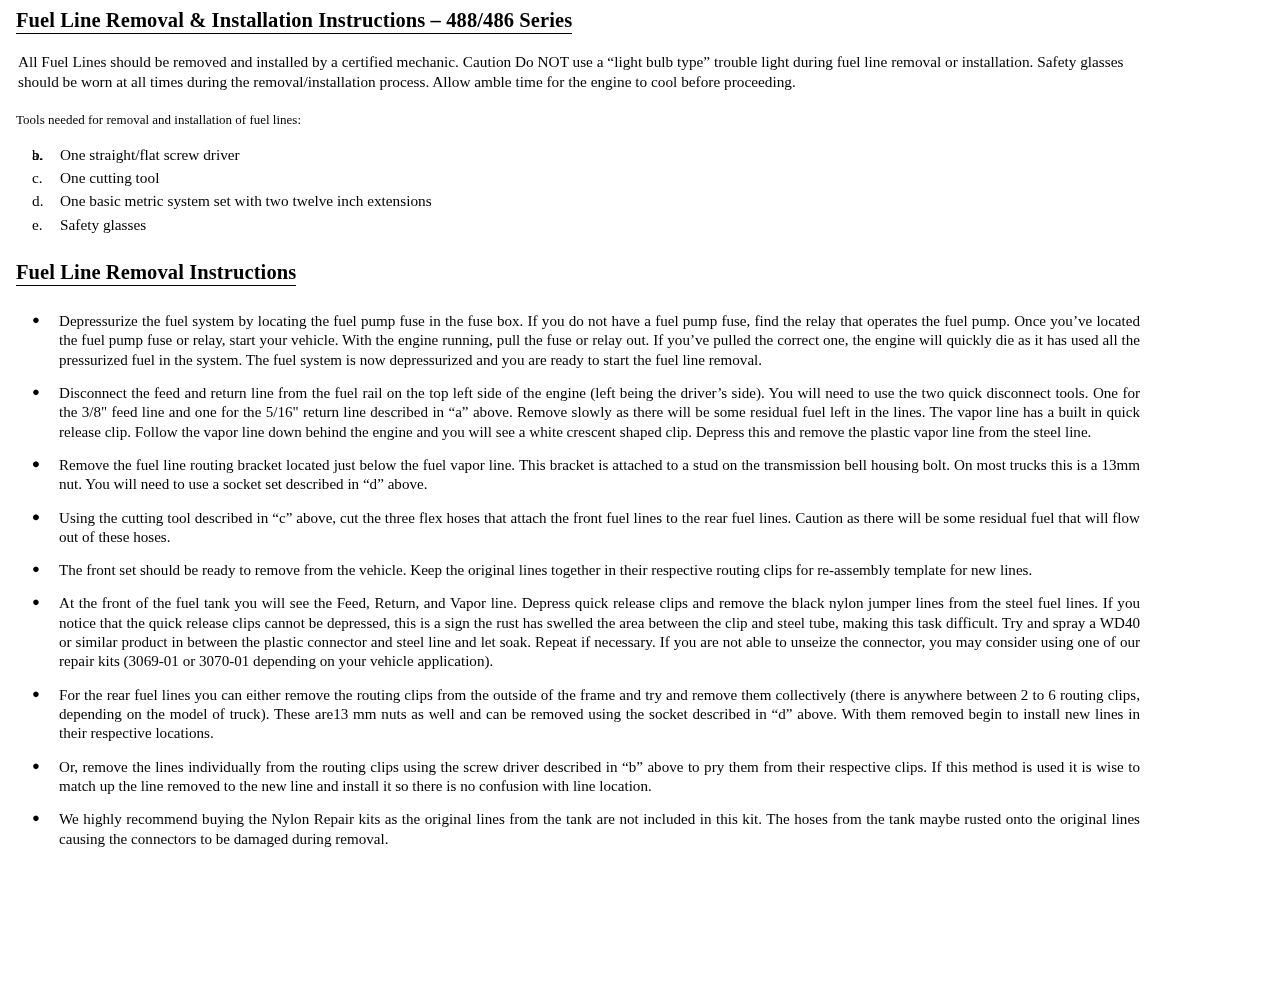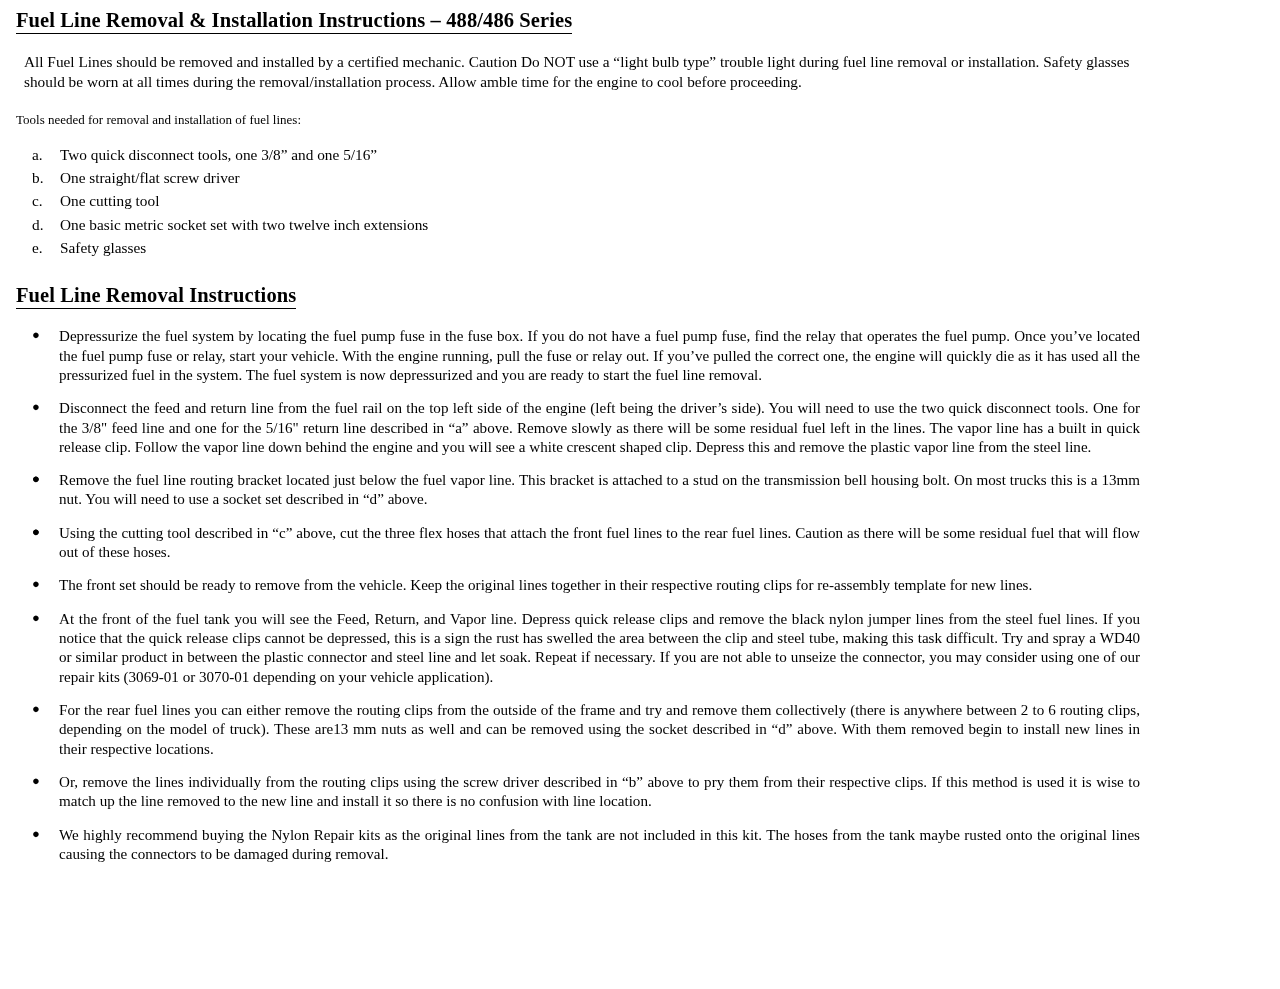--- a/index.html
+++ b/index.html
@@ -26,31 +26,31 @@
     margin: 0 0 0 2px;
     padding: 0 0 1px 0;
     display: inline-block;
     border-bottom: 1.6px solid #000;
     line-height: 1.18;
     letter-spacing: 0.1px;
   }
   h2.section-title {
     font-size: 20.5px;
     font-weight: bold;
-    margin: 0 0 0 2px;
+    margin: 0 0 8px 2px;
     padding: 0 0 1px 0;
     display: inline-block;
     border-bottom: 1.6px solid #000;
     line-height: 1.18;
     letter-spacing: 0.1px;
   }
   .intro-para {
     font-size: 15.3px;
     line-height: 1.30;
-    margin: 18px 2px 0 10px;
+    margin: 18px 2px 0 4px;
     text-align: left;
   }
   .tools-lead {
     font-size: 13px;
     line-height: 1.30;
     margin: 20px 2px 0 2px;
   }
   ol.tools-list {
     list-style: none;
     margin: 14px 0 0 0;
@@ -101,33 +101,32 @@
 
   <h1 class="doc-title">Fuel Line Removal &amp; Installation Instructions – 488/486 Series</h1>
 
   <p class="intro-para">All Fuel Lines should be removed and installed by a certified mechanic. Caution Do NOT use a “light bulb type” trouble light during fuel line removal or installation. Safety glasses should be worn at all times during the removal/installation process. Allow amble time for the engine to cool before proceeding.</p>
 
   <p class="tools-lead">Tools needed for removal and installation of fuel lines:</p>
 
   <ol class="tools-list">
     <li>
       <span class="marker">a.</span>
-      <span>Two quick disconnect tools, one 3/8” and one 5/16”</span>
     </li>
     <li>
       <span class="marker">b.</span>
       <span>One straight/flat screw driver</span>
     </li>
     <li>
       <span class="marker">c.</span>
       <span>One cutting tool</span>
     </li>
     <li>
       <span class="marker">d.</span>
-      <span>One basic metric socket set with two twelve inch extensions</span>
+      <span>One basic metric system set with two twelve inch extensions</span>
     </li>
     <li>
       <span class="marker">e.</span>
       <span>Safety glasses</span>
     </li>
   </ol>
 
   <div class="section-gap">
     <h2 class="section-title">Fuel Line Removal Instructions</h2>
   </div>

